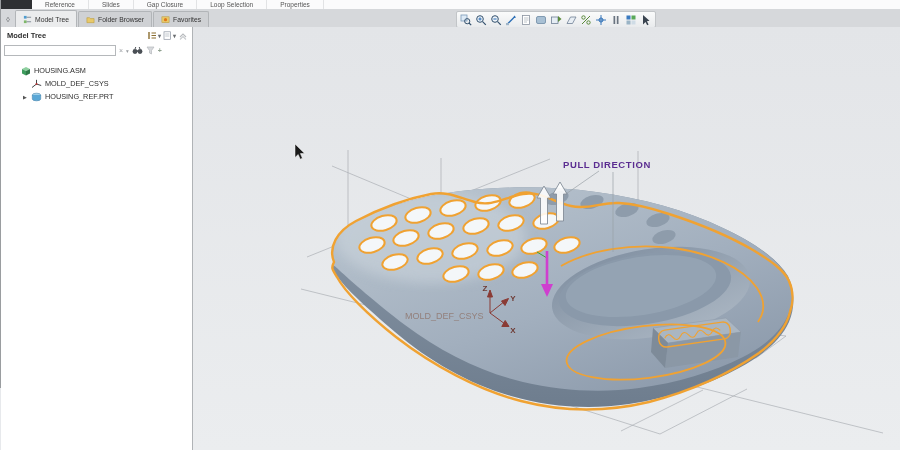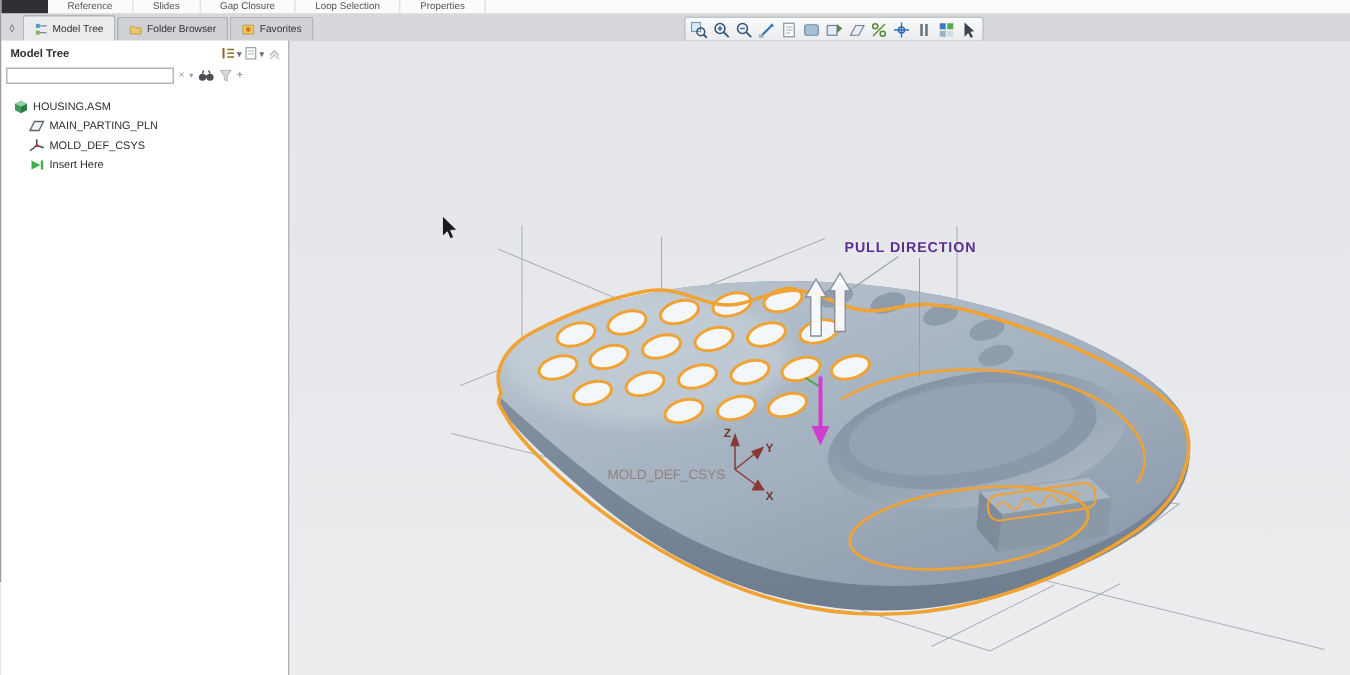--- a/index.html
+++ b/index.html
@@ -31,21 +31,21 @@
   
   .panel{position:absolute;left:0;top:27px;width:192px;height:423px;background:#ffffff;
     border-right:1px solid #b0b3b6;box-sizing:border-box;}
   .phead{height:15px;display:flex;align-items:center;padding:1px 4px 0 6px;font-size:7.5px;font-weight:bold;color:#2e2e2e;}
   .phead .hicons{margin-left:auto;display:flex;align-items:center;gap:2px;color:#6a6d70;font-size:6px;}
   .hic{display:flex;align-items:center;gap:1px;}
   .searchrow{height:15px;display:flex;align-items:center;padding:0 4px 0 3px;gap:3px;}
   .searchbox{width:112px;height:11px;border:1px solid #b5b8bb;background:#fff;font-size:7px;padding:0 2px;box-sizing:border-box;}
   .sic{color:#9a9ea2;font-size:7px;line-height:10px;display:flex;align-items:center;}
 
-  .tree{padding:6px 0 0 0;font-size:7.3px;color:#2e2e2e;}
+  .tree{padding:6px 0 0 12px;font-size:7.3px;color:#2e2e2e;}
   .trow{height:13px;display:flex;align-items:center;gap:3px;padding-left:18px;white-space:nowrap;}
   .trow.root{padding-left:7px;}
   .trow.haschild{padding-left:10px;}
   .expander{font-size:5px;color:#555;width:5px;}
   .ticon{width:11px;height:10px;flex:0 0 auto;}
   .flagdot{color:#e07818;font-size:6px;margin-right:-1px;}
 
   
   .scene{position:absolute;left:192px;top:27px;width:708px;height:423px;}
 </style>
@@ -235,39 +235,34 @@
       <div class="trow root">
         <svg class="ticon" viewBox="0 0 11 10">
           <polygon points="2,3 6,1 10,3 6,5" fill="#8fd0a0"></polygon>
             <polygon points="2,3 6,5 6,9.5 2,7.5" fill="#3f9c5e"></polygon>
             <polygon points="10,3 6,5 6,9.5 10,7.5" fill="#2f7a48"></polygon>
         </svg>
         <span>HOUSING.ASM</span>
       </div>
       <div class="trow">
         <svg class="ticon" viewBox="0 0 11 10">
-          <polygon points="1,8 4,2 10,2 7,8" fill="#f2f5f8" stroke="#5a6470" stroke-width="0.9"></polygon>
-        </svg>
-        <span>MAIN_PARTING_PLN</span>
-      </div>
-      <div class="trow">
-        <svg class="ticon" viewBox="0 0 11 10">
           <line x1="5.5" y1="5" x2="5.5" y2="0.8" stroke="#44474b" stroke-width="1"></line>
           <line x1="5.5" y1="5" x2="1" y2="8.5" stroke="#44474b" stroke-width="1"></line>
           <line x1="5.5" y1="5" x2="10.2" y2="6.5" stroke="#44474b" stroke-width="1"></line>
           <circle cx="5.5" cy="5" r="1" fill="#b33"></circle>
         </svg>
         <span>MOLD_DEF_CSYS</span>
       </div>
-      <div class="trow">
+      <div class="trow haschild">
+        <span class="expander">▶</span>
         <svg class="ticon" viewBox="0 0 11 10">
-          <polygon points="2,2 8,5 2,8" fill="#3fae4f"></polygon>
-            <rect x="8.2" y="2" width="1.6" height="6" fill="#3fae4f"></rect>
-        </svg>
-        <span>Insert Here</span>
+          <ellipse cx="5.5" cy="3" rx="4.2" ry="1.8" fill="#9fd0ea" stroke="#4a87ad" stroke-width="0.6"></ellipse>
+          <path d="M1.3,3 L1.3,7 A4.2,1.8 0 0 0 9.7,7 L9.7,3" fill="#5aa7d6" stroke="#4a87ad" stroke-width="0.6"></path>
+        </svg>
+        <span>HOUSING_REF.PRT</span>
       </div>
     </div>
   </div>
 
   <svg class="scene" viewBox="192 27 708 423">
     <defs>
       <linearGradient id="vpbg" x1="0" y1="0" x2="0" y2="1">
         <stop offset="0" stop-color="#e3e5e8"></stop>
           <stop offset="1" stop-color="#ebedef"></stop>
       </linearGradient>

